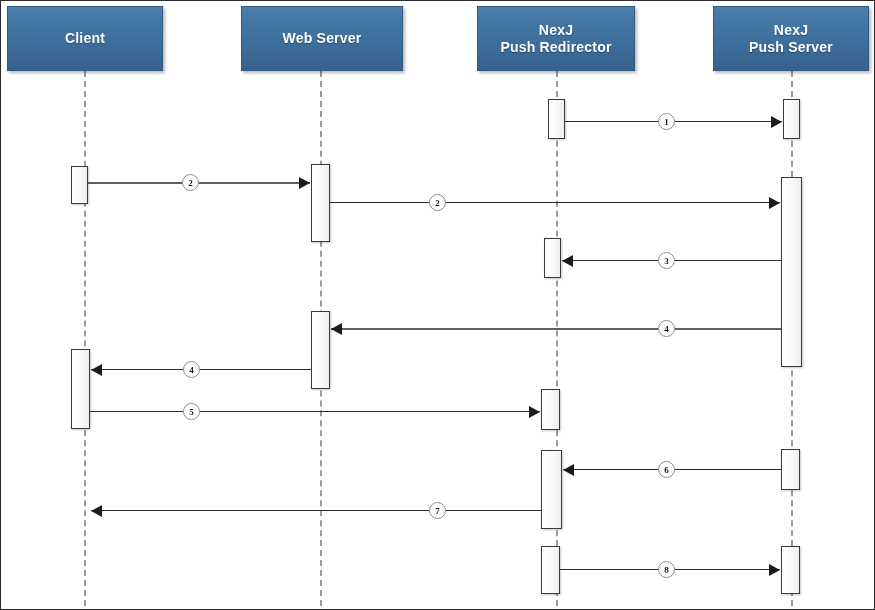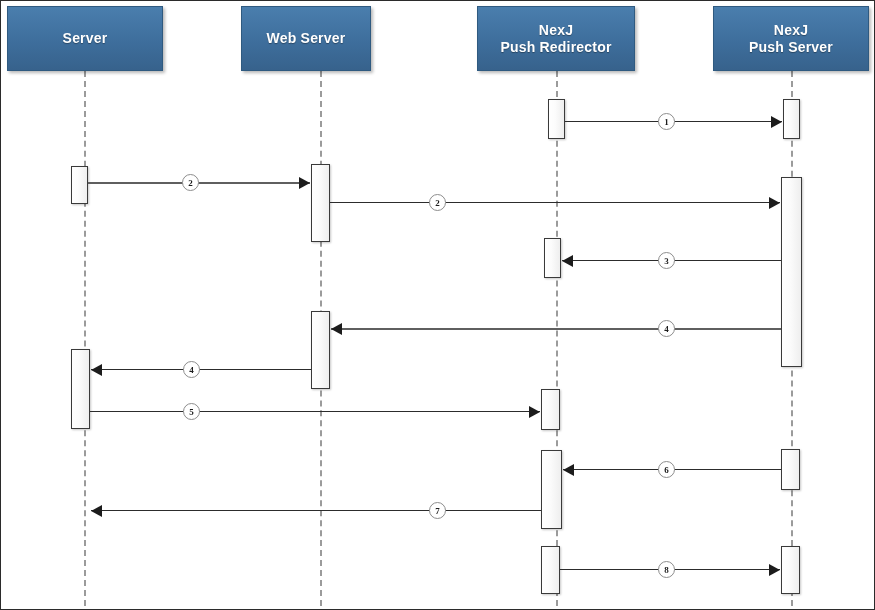--- a/index.html
+++ b/index.html
@@ -145,20 +145,20 @@
       <div class="msg-badge" style="left: 182px; top: 402px;">5</div>
       <div class="msg-line" style="left: 562px; top: 468px; width: 218px;"></div>
       <div class="arrow-head left" style="top: 463px; left: 562px;"></div>
       <div class="msg-badge" style="left: 657px; top: 460px;">6</div>
       <div class="msg-line" style="left: 90px; top: 509px; width: 450px;"></div>
       <div class="arrow-head left" style="top: 504px; left: 90px;"></div>
       <div class="msg-badge" style="left: 428px; top: 501px;">7</div>
       <div class="msg-line" style="left: 559px; top: 568px; width: 220px;"></div>
       <div class="arrow-head right" style="top: 563px; left: 768px;"></div>
       <div class="msg-badge" style="left: 657px; top: 560px;">8</div>
-      <div class="lifeline-box" style="left: 6px; top: 5px; width: 156px; height: 65px;">Server</div>
-      <div class="lifeline-box" style="left: 240px; top: 5px; width: 130px; height: 65px;">Web Server</div>
+      <div class="lifeline-box" style="left: 6px; top: 5px; width: 156px; height: 65px;">Client</div>
+      <div class="lifeline-box" style="left: 240px; top: 5px; width: 162px; height: 65px;">Web Server</div>
       <div class="lifeline-box" style="left: 476px; top: 5px; width: 158px; height: 65px;">NexJ
 Push Redirector</div>
       <div class="lifeline-box" style="left: 712px; top: 5px; width: 156px; height: 65px;">NexJ
 Push Server</div>
     </div>
 </div>
 
 </body></html>

